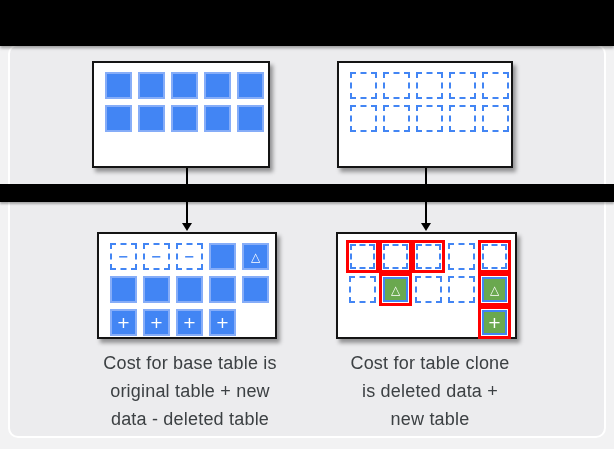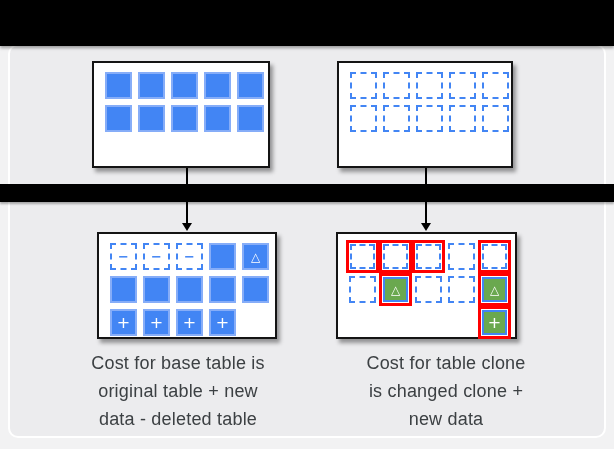--- a/index.html
+++ b/index.html
@@ -57,22 +57,22 @@
   .shaft{position:absolute;left:4px;top:0;width:2px;height:56px;background:#000}
   .head{
     position:absolute;left:0;top:55px;width:0;height:0;
     border-left:5px solid transparent;border-right:5px solid transparent;
     border-top:8px solid #000;
   }
   .caption{
     position:absolute;top:349px;width:220px;text-align:center;
     font-size:18px;line-height:28px;color:var(--text);letter-spacing:.2px;
   }
-  .caption-left{left:68px}
-  .caption-right{left:336px}
+  .caption-left{left:80px}
+  .caption-right{left:320px}
 </style>
 </head>
 <body>
 
 <div class="canvas">
 
   <div class="panel"></div>
 
   <div class="bar bar-top"></div>
   <div class="bar bar-mid"></div>
@@ -284,17 +284,17 @@
   </div>
 
   <div class="caption caption-left">
     <div>Cost for base table is</div>
     <div>original table + new</div>
     <div>data - deleted table</div>
   </div>
 
   <div class="caption caption-right">
     <div>Cost for table clone</div>
-    <div>is changed clone +</div>
-    <div>new data</div>
+    <div>is deleted data +</div>
+    <div>new table</div>
   </div>
 
 </div>
 
 </body></html>

